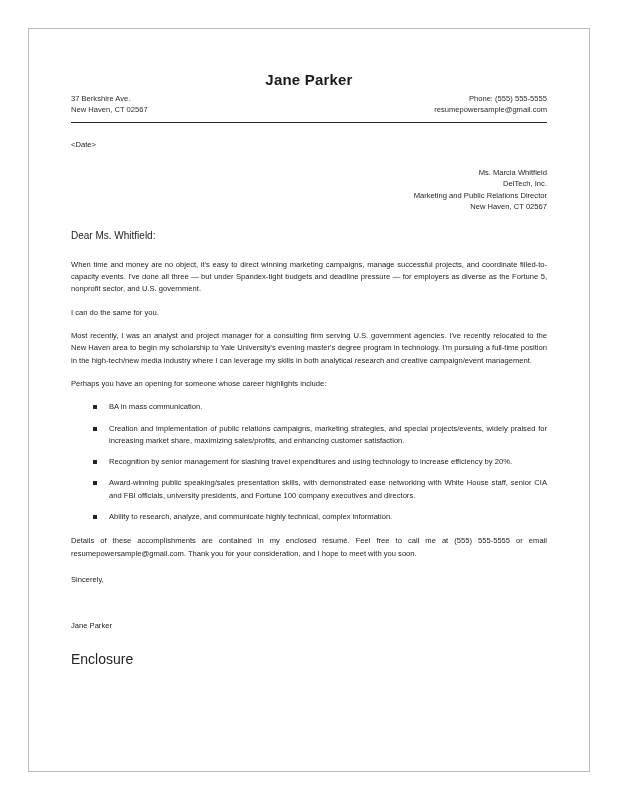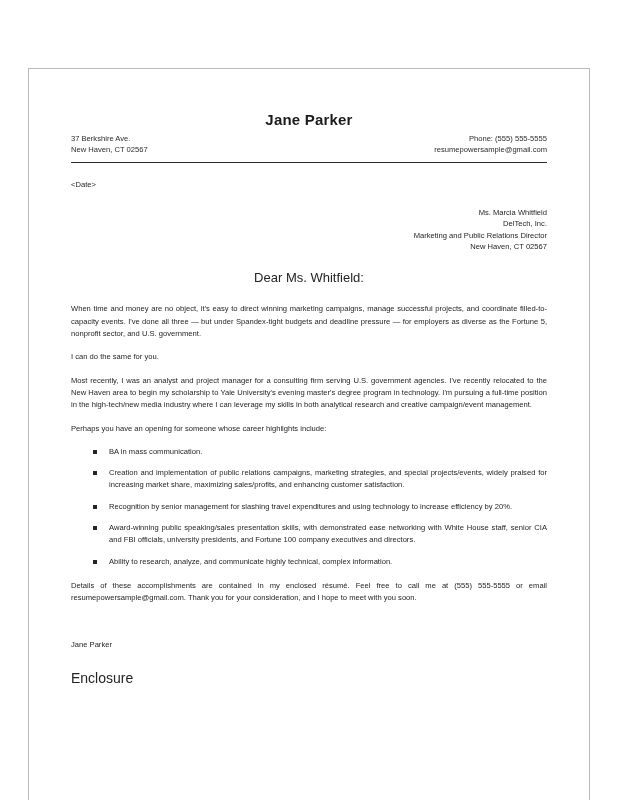--- a/index.html
+++ b/index.html
@@ -13,21 +13,20 @@
     font-family: "Liberation Sans", sans-serif;
     color: #231f20;
     overflow: hidden;
   }
   .page {
     position: relative;
     width: 618px;
     height: 664px;
     background: #ffffff;
     box-sizing: border-box;
-    margin-top: 40px;
   }
   .sheet {
     position: absolute;
     left: 28px;
     top: 28px;
     width: 562px;
     height: 744px;
     border: 1px solid #b9b9b9;
     background: #ffffff;
     box-sizing: border-box;
@@ -74,23 +73,22 @@
     margin-bottom: 16px;
   }
   .addr-line {
     font-size: 7.6px;
     line-height: 1.5;
     color: #242424;
     text-align: right;
   }
   .salutation {
     margin-top: 16px;
-    font-size: 13px;
+    font-size: 10px;
     color: #242424;
-    text-align: center;
   }
   p.para {
     margin: 0 0 11px 0;
     font-size: 7.6px;
     line-height: 1.62;
     text-align: justify;
     color: #242424;
   }
   p.para.first { margin-top: 15px; }
   ul.bullets {
@@ -175,19 +173,20 @@
         <ul class="bullets">
           <li>BA in mass communication.</li>
           <li>Creation and implementation of public relations campaigns, marketing strategies, and special projects/events, widely praised for increasing market share, maximizing sales/profits, and enhancing customer satisfaction.</li>
           <li>Recognition by senior management for slashing travel expenditures and using technology to increase efficiency by 20%.</li>
           <li>Award-winning public speaking/sales presentation skills, with demonstrated ease networking with White House staff, senior CIA and FBI officials, university presidents, and Fortune 100 company executives and directors.</li>
           <li>Ability to research, analyze, and communicate highly technical, complex information.</li>
         </ul>
 
         <p class="para">Details of these accomplishments are contained in my enclosed résumé. Feel free to call me at (555) 555-5555 or email resumepowersample@gmail.com. Thank you for your consideration, and I hope to meet with you soon.</p>
 
+        <div class="closing">Sincerely,</div>
         <div class="signature">Jane Parker</div>
         <div class="enclosure">Enclosure</div>
 
       </div>
     </div>
   </div>
 </div>
 
 </body></html>

